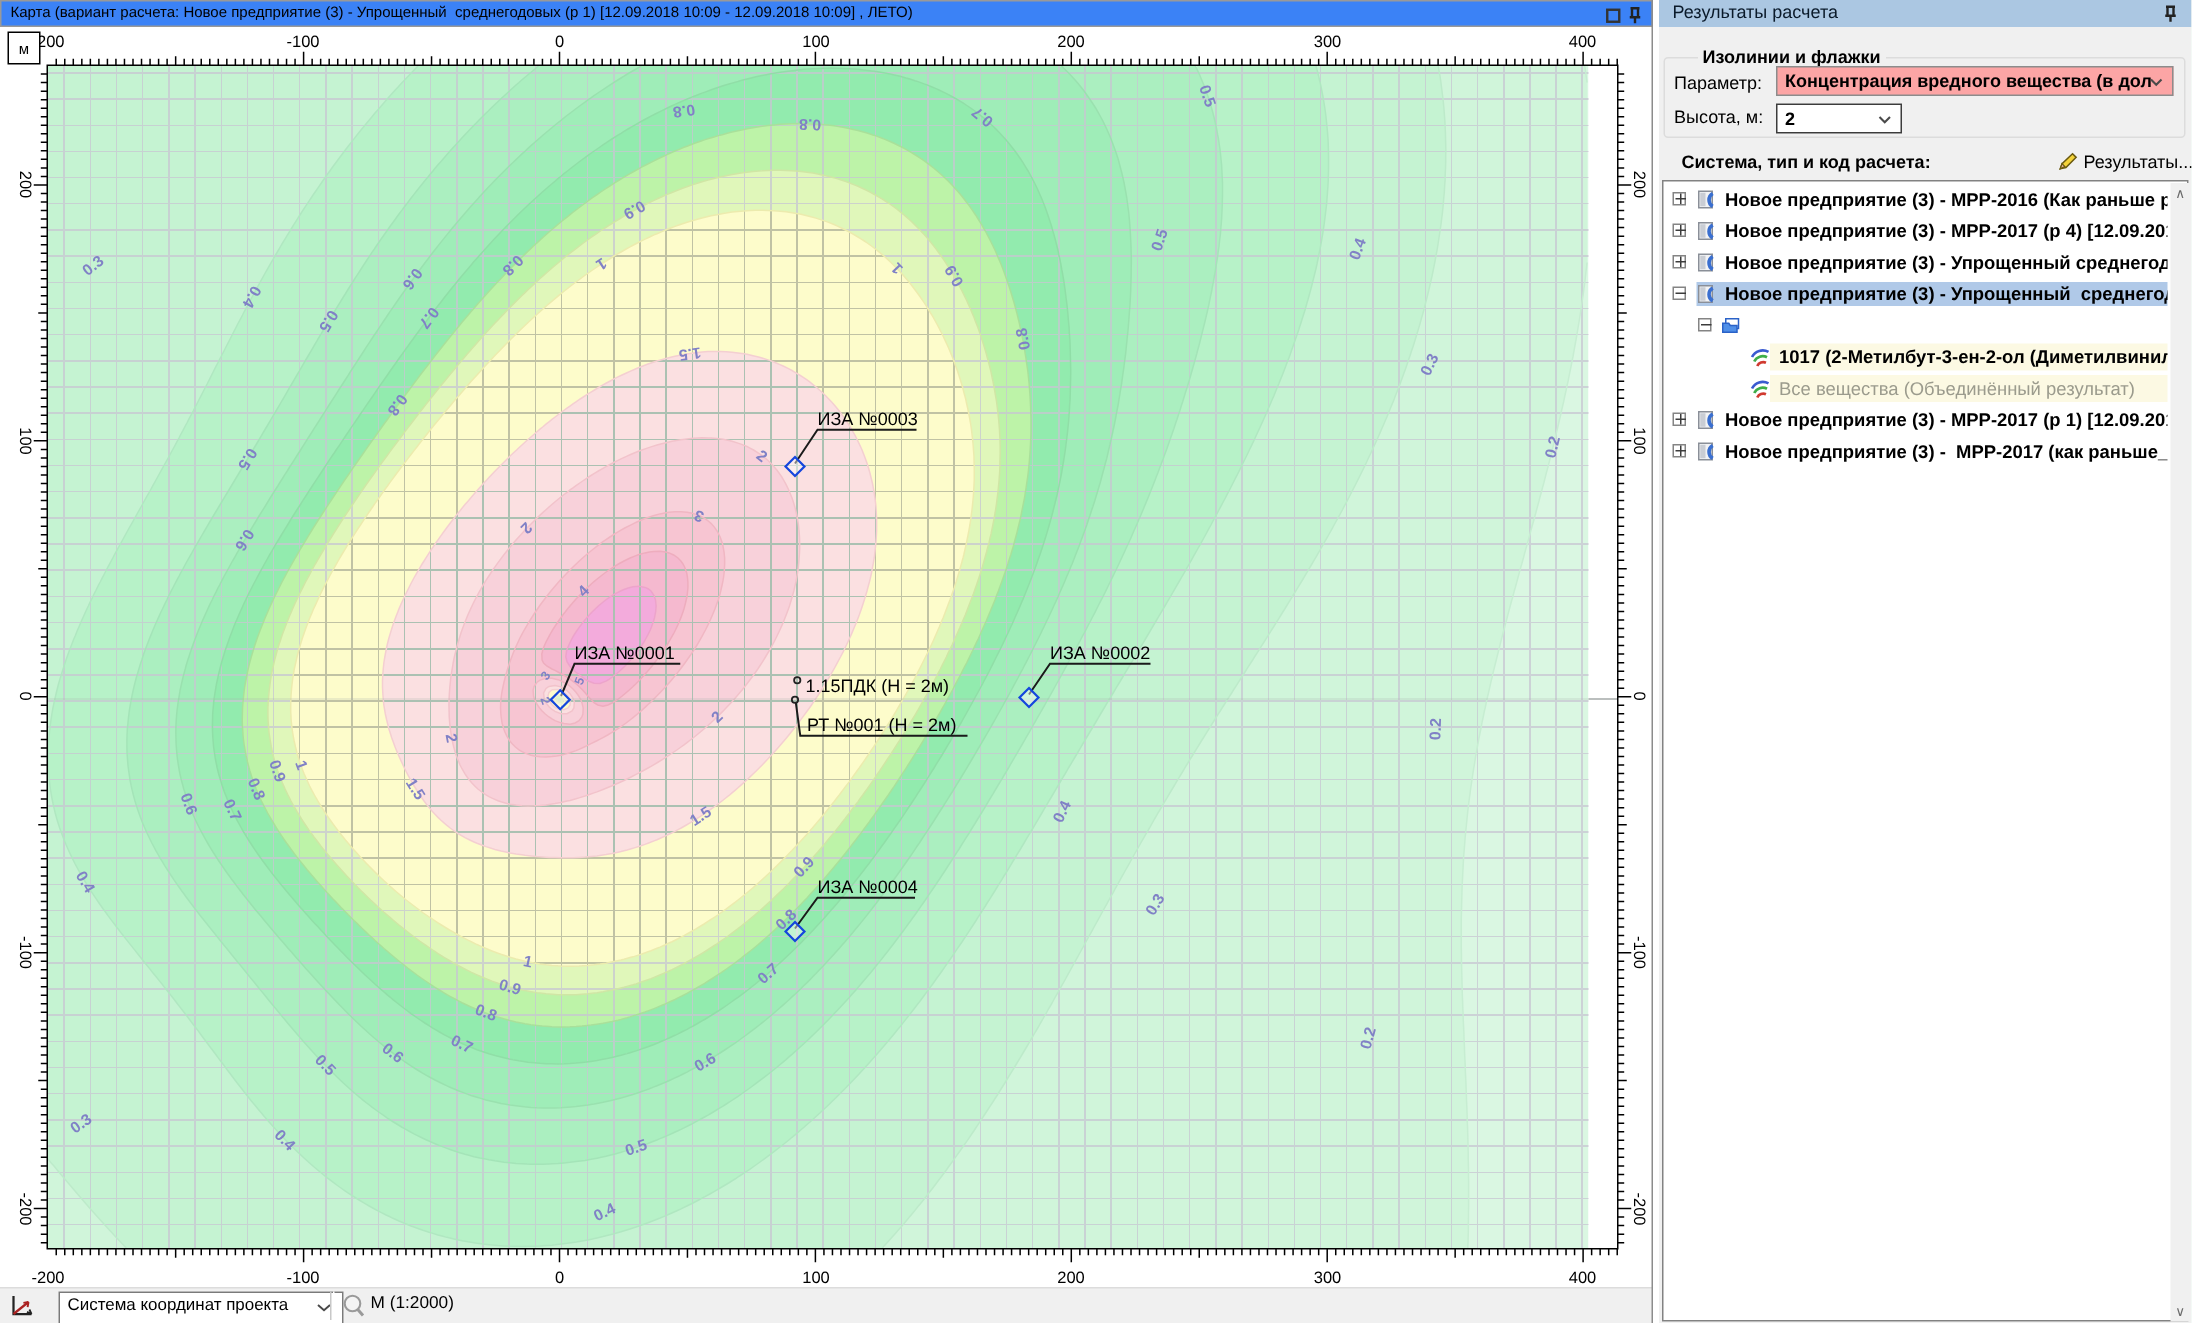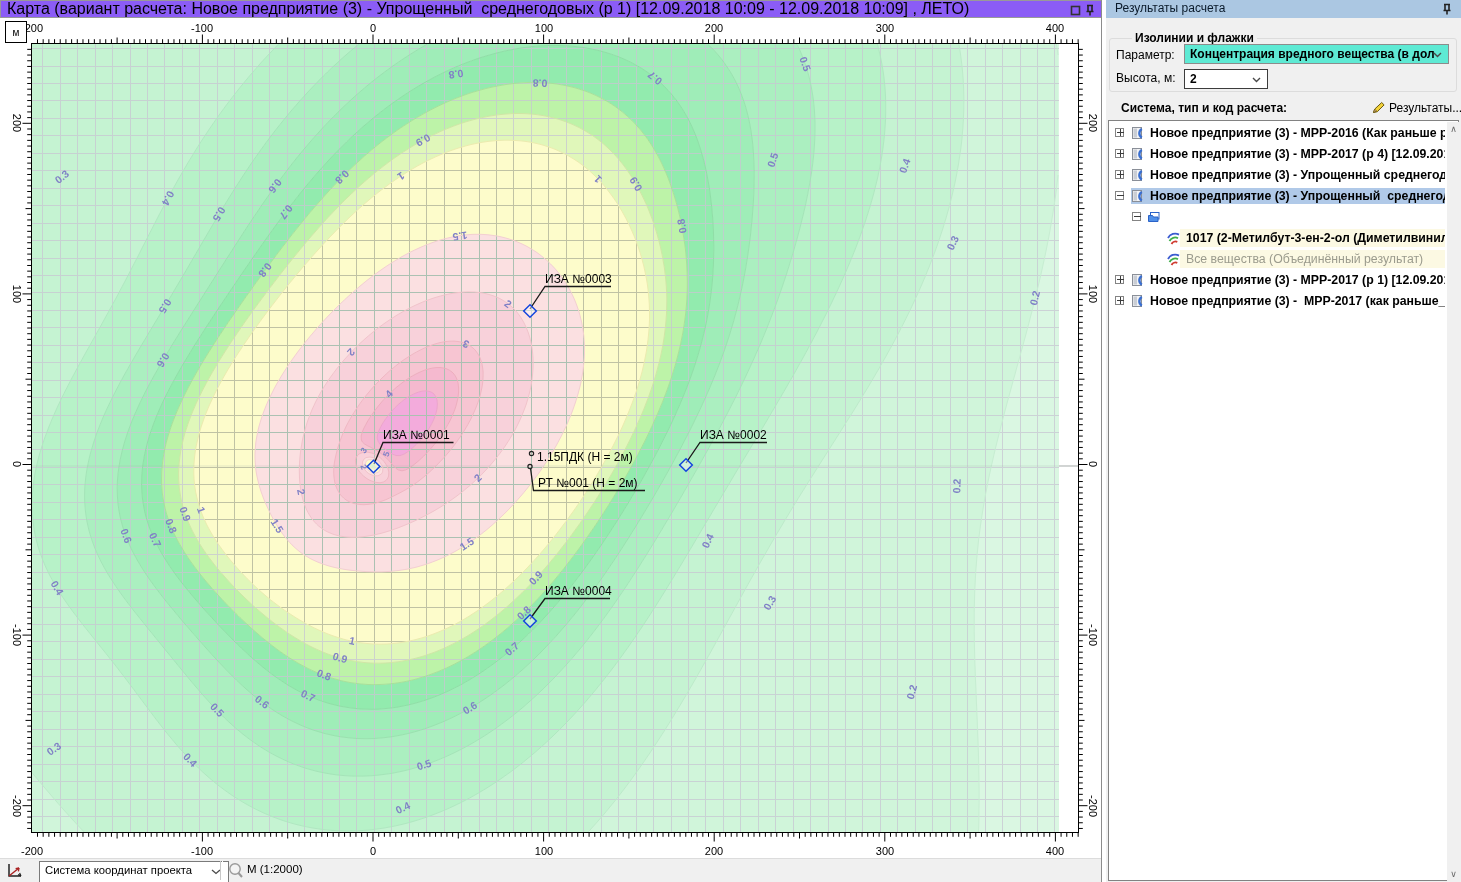--- a/index.html
+++ b/index.html
@@ -1,17 +1,17 @@
 <!DOCTYPE html>
 <html><head><meta charset="utf-8"><style>
 * { margin:0; padding:0; box-sizing:border-box; }
 html,body { width:1461px; height:882px; background:#fff; font-family:"Liberation Sans", sans-serif; overflow:hidden; }
 #page { position:relative; width:1461px; height:882px; }
-#titlebar { position:absolute; left:0; top:0; width:1102px; height:18px; background:#8b5cf6;
-  border:1px solid #999; font-size:16px; color:#000; line-height:16px; padding-left:6px; }
+#titlebar { position:absolute; left:0; top:0; width:1102px; height:18px; background:#3b82f6;
+  border:1px solid #999; font-size:10px; color:#000; line-height:16px; padding-left:6px; }
 #mapsvg { position:absolute; left:0; top:18px; }
 .rlab { font-size:11px; fill:#000; font-family:"Liberation Sans",sans-serif; }
 .ilab { font-size:10.5px; font-weight:bold; fill:#8081c6; font-family:"Liberation Sans",sans-serif; text-anchor:middle; }
 .ilabs { font-size:8.5px; font-weight:bold; fill:#8081c6; font-family:"Liberation Sans",sans-serif; text-anchor:middle; }
 .mlab { font-size:12px; fill:#000; font-family:"Liberation Sans",sans-serif; }
 .lead { fill:none; stroke:#1a1a1a; stroke-width:1.3; }
 #statusbar { position:absolute; left:0; top:858px; width:1102px; height:24px; background:#f0f0f0;
   border-top:1px solid #dcdcdc; }
 #coordsel { position:absolute; left:39px; top:2px; width:190px; height:30px; background:#fff;
   border:1px solid #7a7a7a; font-size:11.3px; line-height:17px; padding-left:5px; color:#000; }
@@ -224,21 +224,21 @@
     <div id="rphead">Результаты расчета
       <svg style="position:absolute;right:8px;top:3px" width="12" height="13" viewBox="0 0 12 13">
           <path d="M3 1.5h6M4 1.5v6M8 1.5v6M2.5 7.5h7M6 7.5v4" stroke="#222" stroke-width="1.6" fill="none"></path>
         </svg>
     </div>
     <fieldset id="grp">
         <legend>Изолинии и флажки</legend>
       </fieldset>
     <div class="plabel" style="left:10px;top:48px;">Параметр:</div>
     <div class="plabel" style="left:10px;top:71px;">Высота, м:</div>
-    <div class="combo" style="left:78px;top:44px;width:265px;height:20px;background:#5eead4;border:1px solid #8c8c8c;">Концентрация вредного вещества (в дол<svg width="9" height="6" viewBox="0 0 9 6" style="position:absolute;right:6px;top:7px">
+    <div class="combo" style="left:78px;top:44px;width:265px;height:20px;background:#fca5a5;border:1px solid #8c8c8c;">Концентрация вредного вещества (в дол<svg width="9" height="6" viewBox="0 0 9 6" style="position:absolute;right:6px;top:7px">
           <path d="M1 1l3.5 3.5L8 1" fill="none" stroke="#4a4a4a" stroke-width="1.4"></path>
         </svg></div>
     <div class="combo" style="left:78px;top:69px;width:84px;height:20px;background:#fff;border:1px solid #3c3c3c;">2<svg width="9" height="6" viewBox="0 0 9 6" style="position:absolute;right:6px;top:7px">
           <path d="M1 1l3.5 3.5L8 1" fill="none" stroke="#4a4a4a" stroke-width="1.4"></path>
         </svg></div>
     <div class="plabel" style="left:15px;top:101px;font-weight:bold;">Система, тип и код расчета:</div>
     <svg style="position:absolute;left:266px;top:101px" width="14" height="13" viewBox="0 0 14 13">
       <path d="M1.5 11.5l1.2-3.4 7-6.6 2.4 2.4-6.8 6.8z" fill="#f3d23a" stroke="#6a5a10" stroke-width="1"></path>
       <path d="M1.5 11.5l1.2-3.4 1.9 2z" fill="#e8b0a0" stroke="#6a5a10" stroke-width="0.8"></path>
     </svg>

